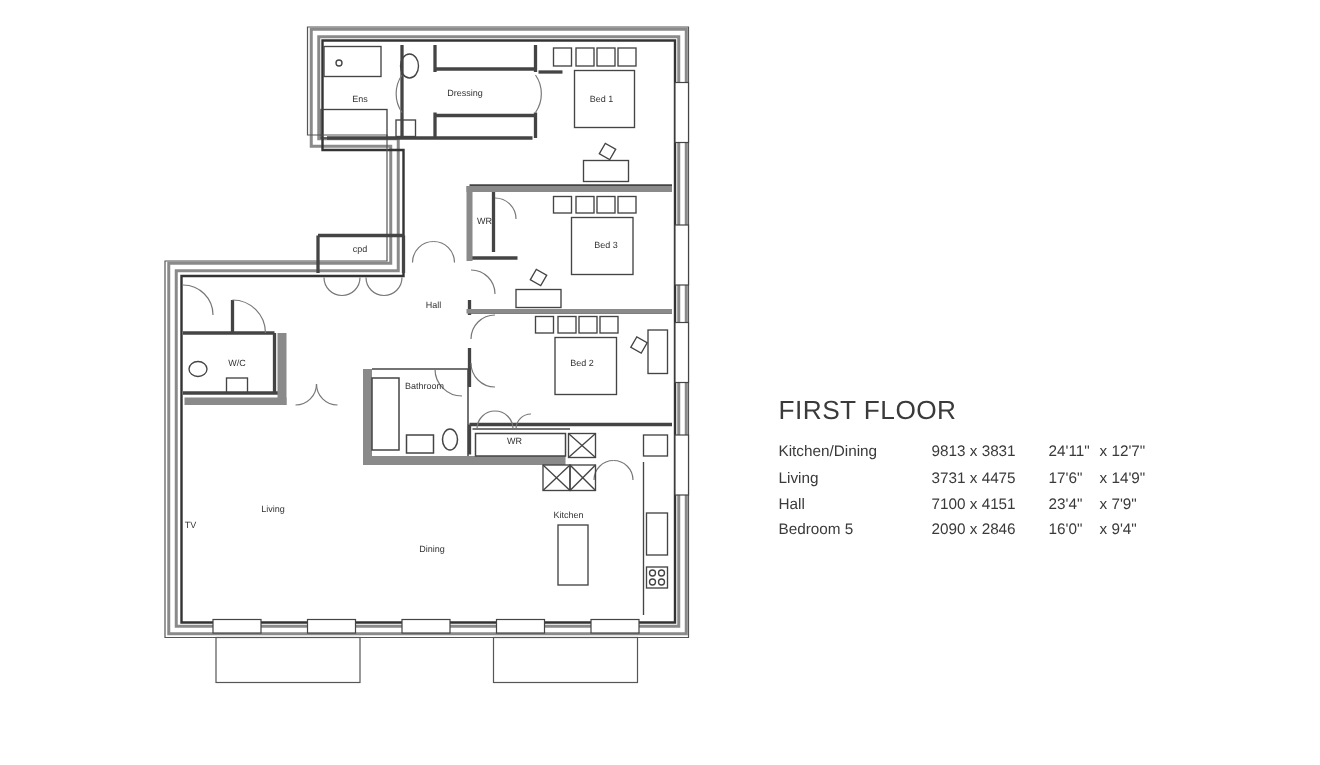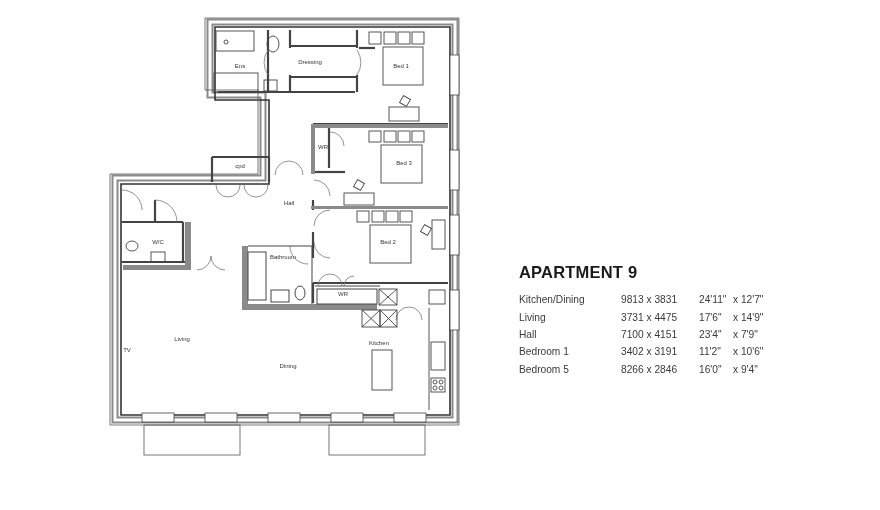--- a/index.html
+++ b/index.html
@@ -191,21 +191,21 @@
       <text x="283" y="259" class="room-label" text-anchor="middle">Bathroom</text>
       <text x="343" y="296" class="room-label" text-anchor="middle">WR</text>
       <text x="127" y="352" class="room-label" text-anchor="middle">TV</text>
       <text x="182" y="341" class="room-label" text-anchor="middle">Living</text>
       <text x="379" y="345" class="room-label" text-anchor="middle">Kitchen</text>
       <text x="288" y="368" class="room-label" text-anchor="middle">Dining</text>
     </g>
 </svg>
 
 <div class="info">
-  <div class="title2">APARTMENT 9</div>
+  <div class="title1">FIRST FLOOR</div>
   <table class="dims">
     <tbody id="dims-body">
         <tr>
           <td class="c1">Kitchen/Dining</td>
           <td class="c2">9813 x 3831</td>
           <td class="c3">24'11"</td>
           <td class="c4">x 12'7"</td>
         </tr>
         <tr>
           <td class="c1">Living</td>
@@ -213,26 +213,20 @@
           <td class="c3">17'6"</td>
           <td class="c4">x 14'9"</td>
         </tr>
         <tr>
           <td class="c1">Hall</td>
           <td class="c2">7100 x 4151</td>
           <td class="c3">23'4"</td>
           <td class="c4">x 7'9"</td>
         </tr>
         <tr>
-          <td class="c1">Bedroom 1</td>
-          <td class="c2">3402 x 3191</td>
-          <td class="c3">11'2"</td>
-          <td class="c4">x 10'6"</td>
-        </tr>
-        <tr>
           <td class="c1">Bedroom 5</td>
-          <td class="c2">8266 x 2846</td>
+          <td class="c2">2090 x 2846</td>
           <td class="c3">16'0"</td>
           <td class="c4">x 9'4"</td>
         </tr>
       </tbody>
   </table>
 </div>
 
 </body></html>

